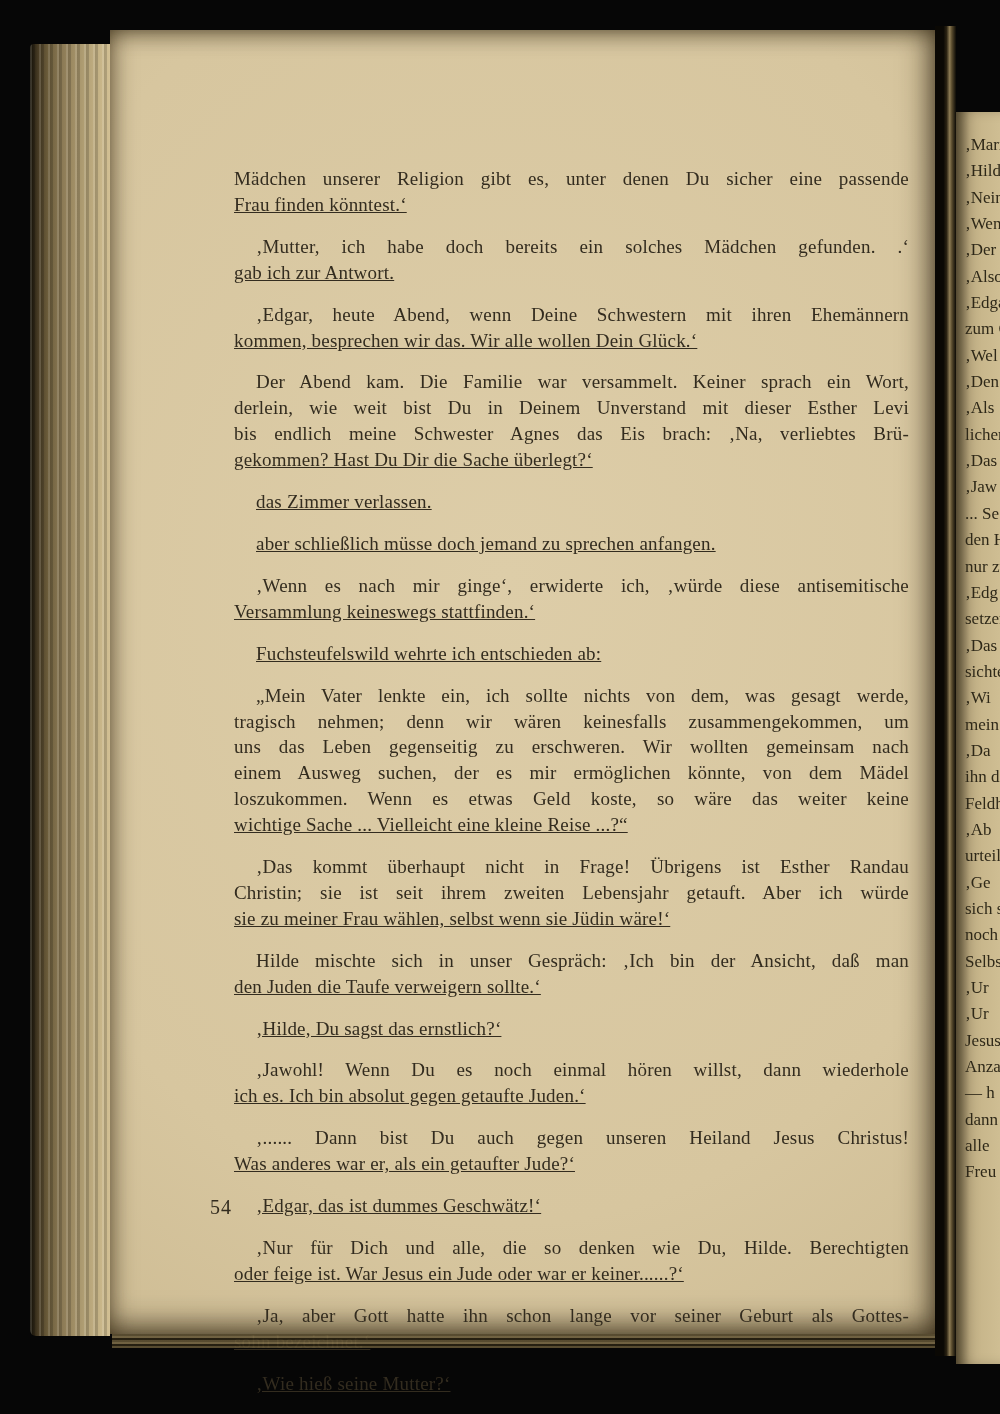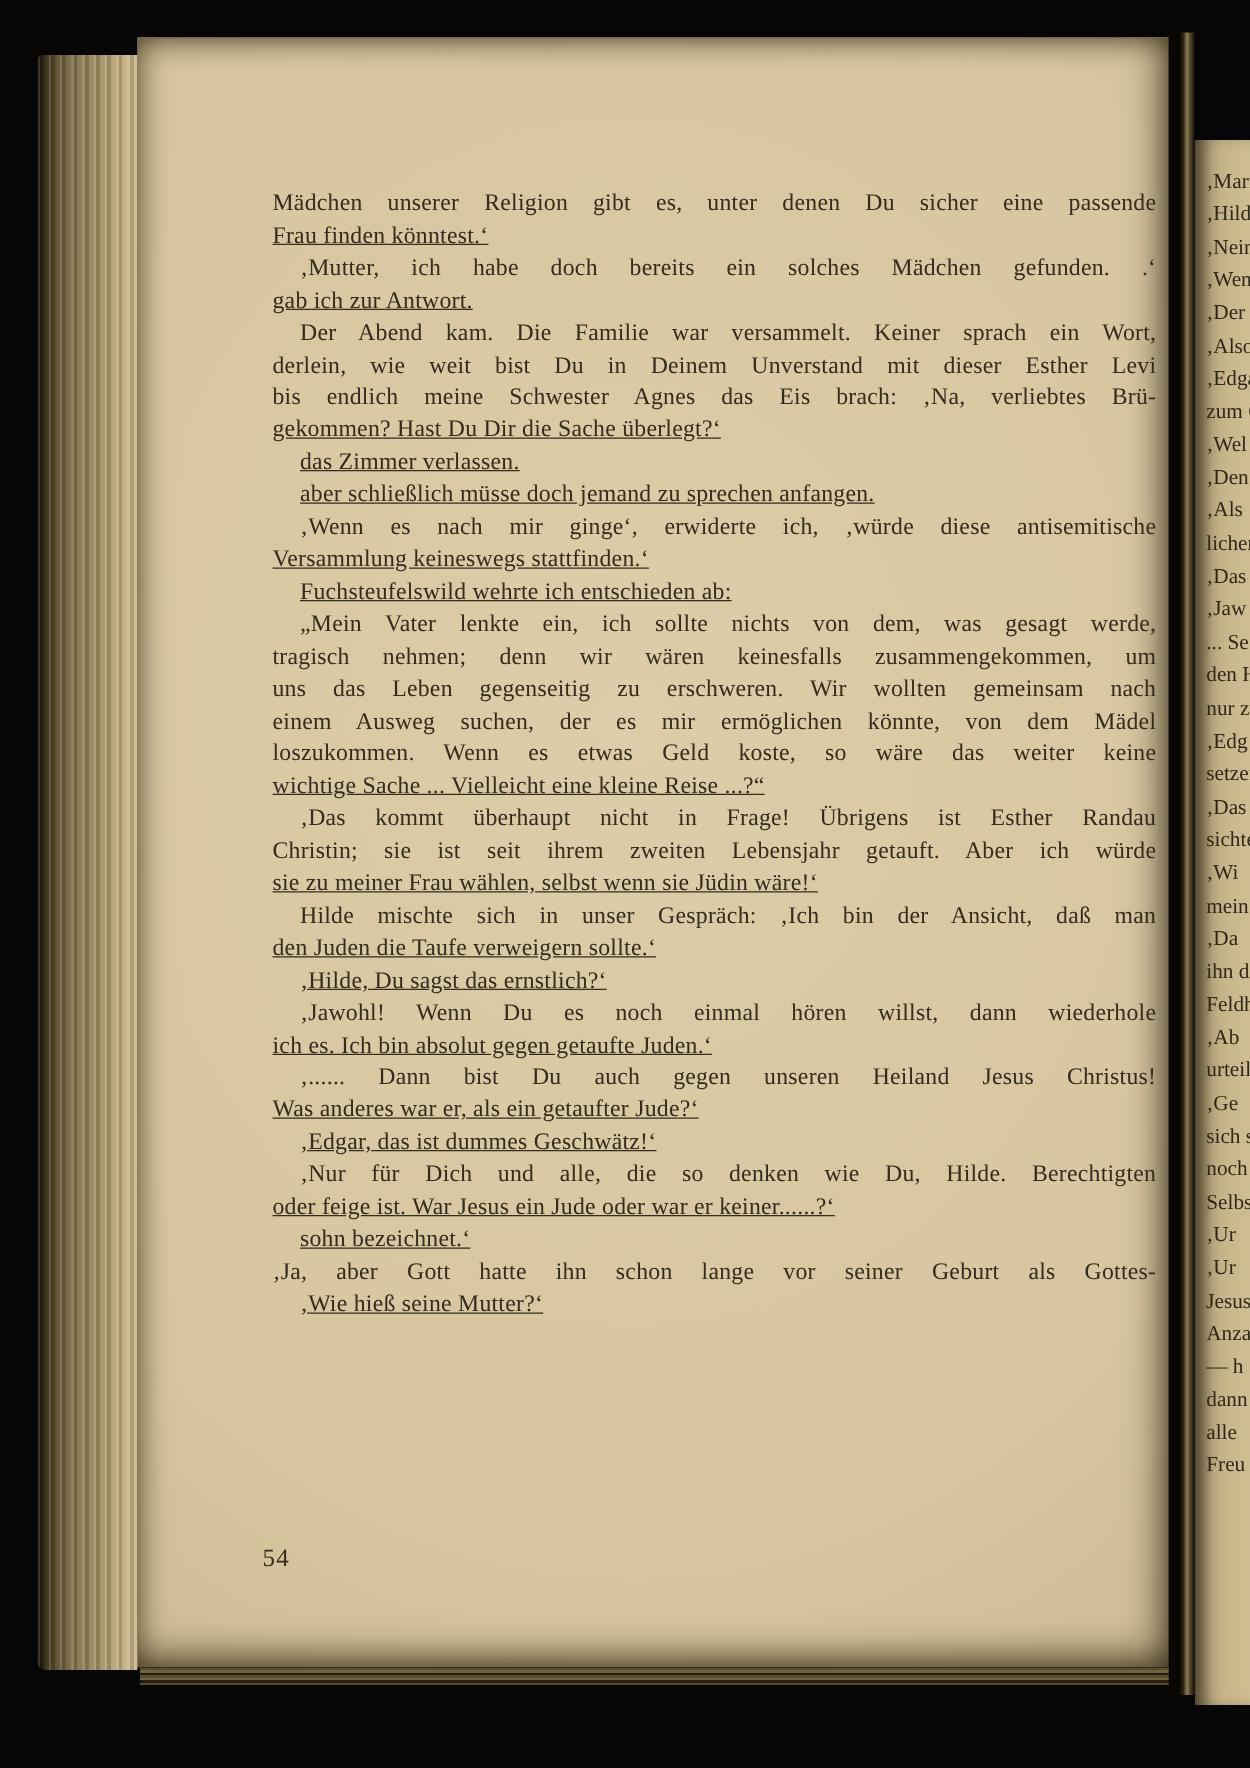--- a/index.html
+++ b/index.html
@@ -30,28 +30,28 @@
       inset -16px 0 30px -10px rgba(35,25,8,.60),
       inset 0 12px 24px -12px rgba(35,25,8,.55),
       inset 0 -20px 30px -12px rgba(35,25,8,.60);
   }
 
   .text-block {
     position:absolute; left:108px; top:120px; width:707px;
     color:#332c1f;
     font-size:19px; line-height:25.9px; letter-spacing:.2px;
   }
-  .para { margin:0; }
+  .para { margin:16px; }
   .tline { text-align:justify; text-align-last:justify; }
   .tline.last { text-align-last:left;text-decoration:underline; }
   .para.indent .tline:first-child { text-indent:22px; }
 
   .page-number {
     position:absolute; left:100px; top:1166px;
-    font-size:20px; color:#332c1f; letter-spacing:1px;margin-top:40px;
+    font-size:20px; color:#332c1f; letter-spacing:1px;
   }
 
   
   .gutter {
     position:absolute; left:935px; top:26px; width:21px; height:1330px;
     background: linear-gradient(90deg, #0a0804 0 40%, #2a2212 55%, #8d7c55 70%, #5a4c2e 80%, #0d0b06 100%);
   }
 
   
   .page-right {
@@ -82,20 +82,24 @@
 
   <div class="page-left">
     <div class="text-block">
         <div class="para">
           <div class="tline">Mädchen unserer Religion gibt es, unter denen Du sicher eine passende</div>
           <div class="tline last">Frau finden könntest.‘</div>
         </div>
         <div class="para indent">
           <div class="tline">‚Mutter, ich habe doch bereits ein solches Mädchen gefunden. .‘</div>
           <div class="tline last">gab ich zur Antwort.</div>
+        </div>
+        <div class="para indent">
+          <div class="tline">‚Edgar, heute Abend, wenn Deine Schwestern mit ihren Ehemännern</div>
+          <div class="tline last">kommen, besprechen wir das. Wir alle wollen Dein Glück.‘</div>
         </div>
         <div class="para indent">
           <div class="tline">Der Abend kam. Die Familie war versammelt. Keiner sprach ein Wort,</div>
           <div class="tline">derlein, wie weit bist Du in Deinem Unverstand mit dieser Esther Levi</div>
           <div class="tline">bis endlich meine Schwester Agnes das Eis brach: ‚Na, verliebtes Brü-</div>
           <div class="tline last">gekommen? Hast Du Dir die Sache überlegt?‘</div>
         </div>
         <div class="para indent">
           <div class="tline last">das Zimmer verlassen.</div>
         </div>
@@ -138,22 +142,22 @@
           <div class="tline last">Was anderes war er, als ein getaufter Jude?‘</div>
         </div>
         <div class="para indent">
           <div class="tline last">‚Edgar, das ist dummes Geschwätz!‘</div>
         </div>
         <div class="para indent">
           <div class="tline">‚Nur für Dich und alle, die so denken wie Du, Hilde. Berechtigten</div>
           <div class="tline last">oder feige ist. War Jesus ein Jude oder war er keiner......?‘</div>
         </div>
         <div class="para indent">
+          <div class="tline">‚Ja, aber Gott hatte ihn schon lange vor seiner Geburt als Gottes-</div>
           <div class="tline last">sohn bezeichnet.‘</div>
-          <div class="tline">‚Ja, aber Gott hatte ihn schon lange vor seiner Geburt als Gottes-</div>
         </div>
         <div class="para indent">
           <div class="tline last">‚Wie hieß seine Mutter?‘</div>
         </div>
       </div>
     <div class="page-number">54</div>
   </div>
 
   <div class="gutter"></div>
 

